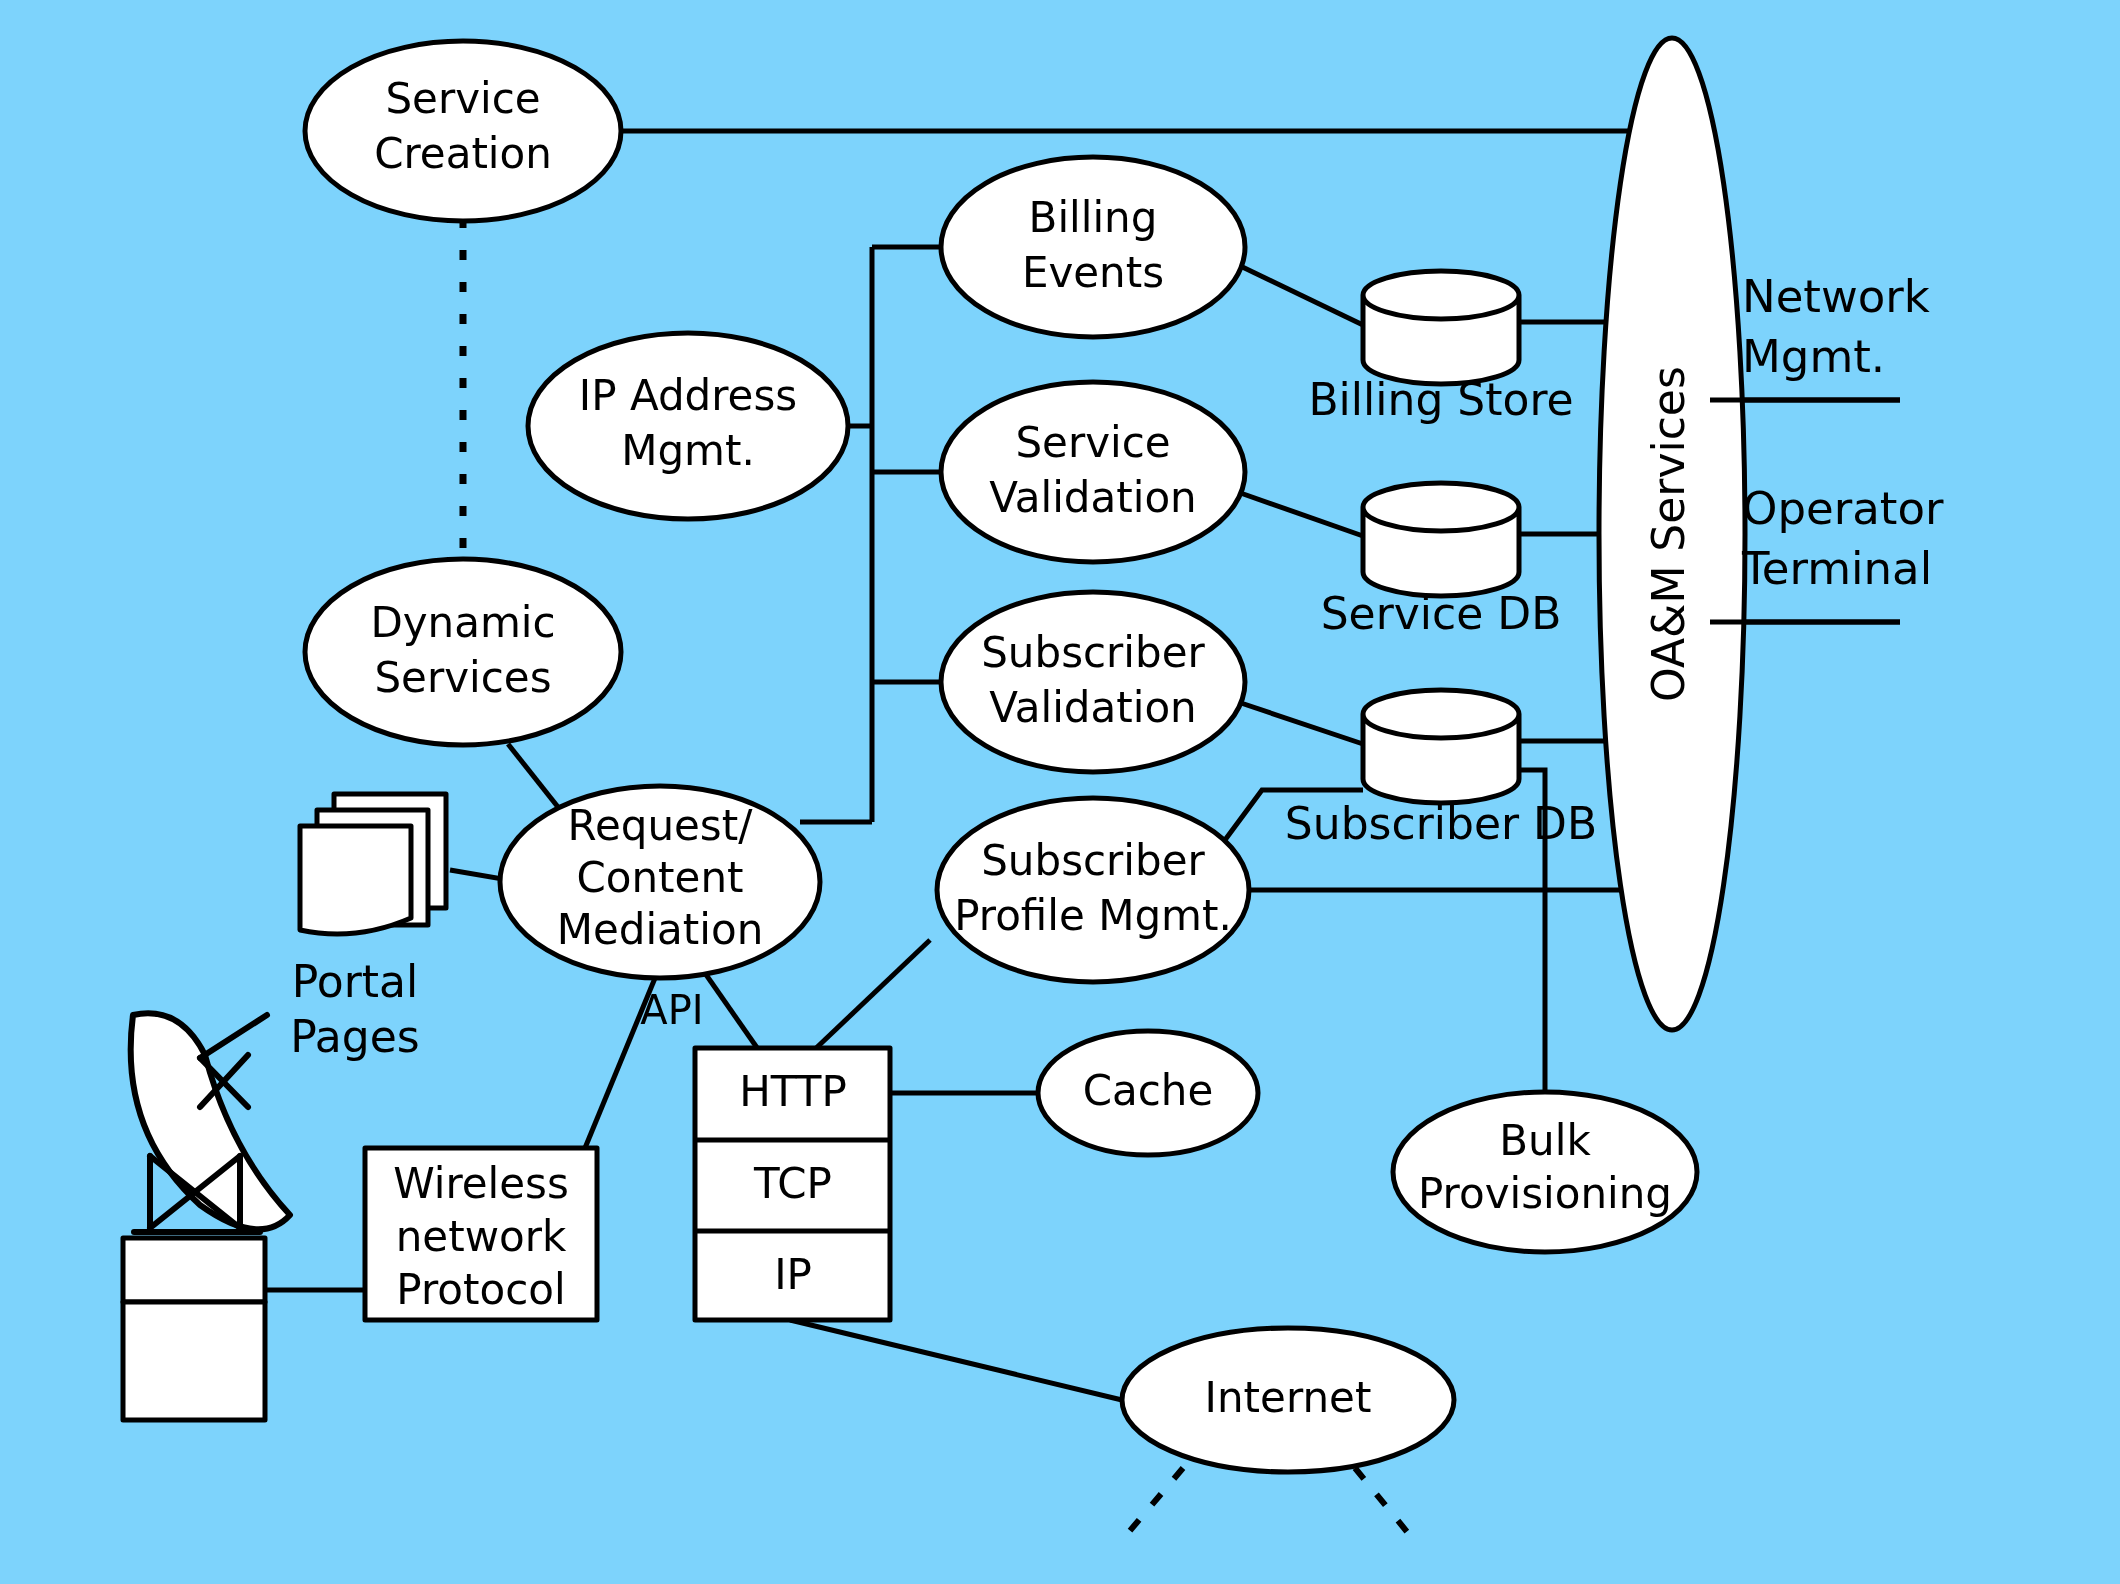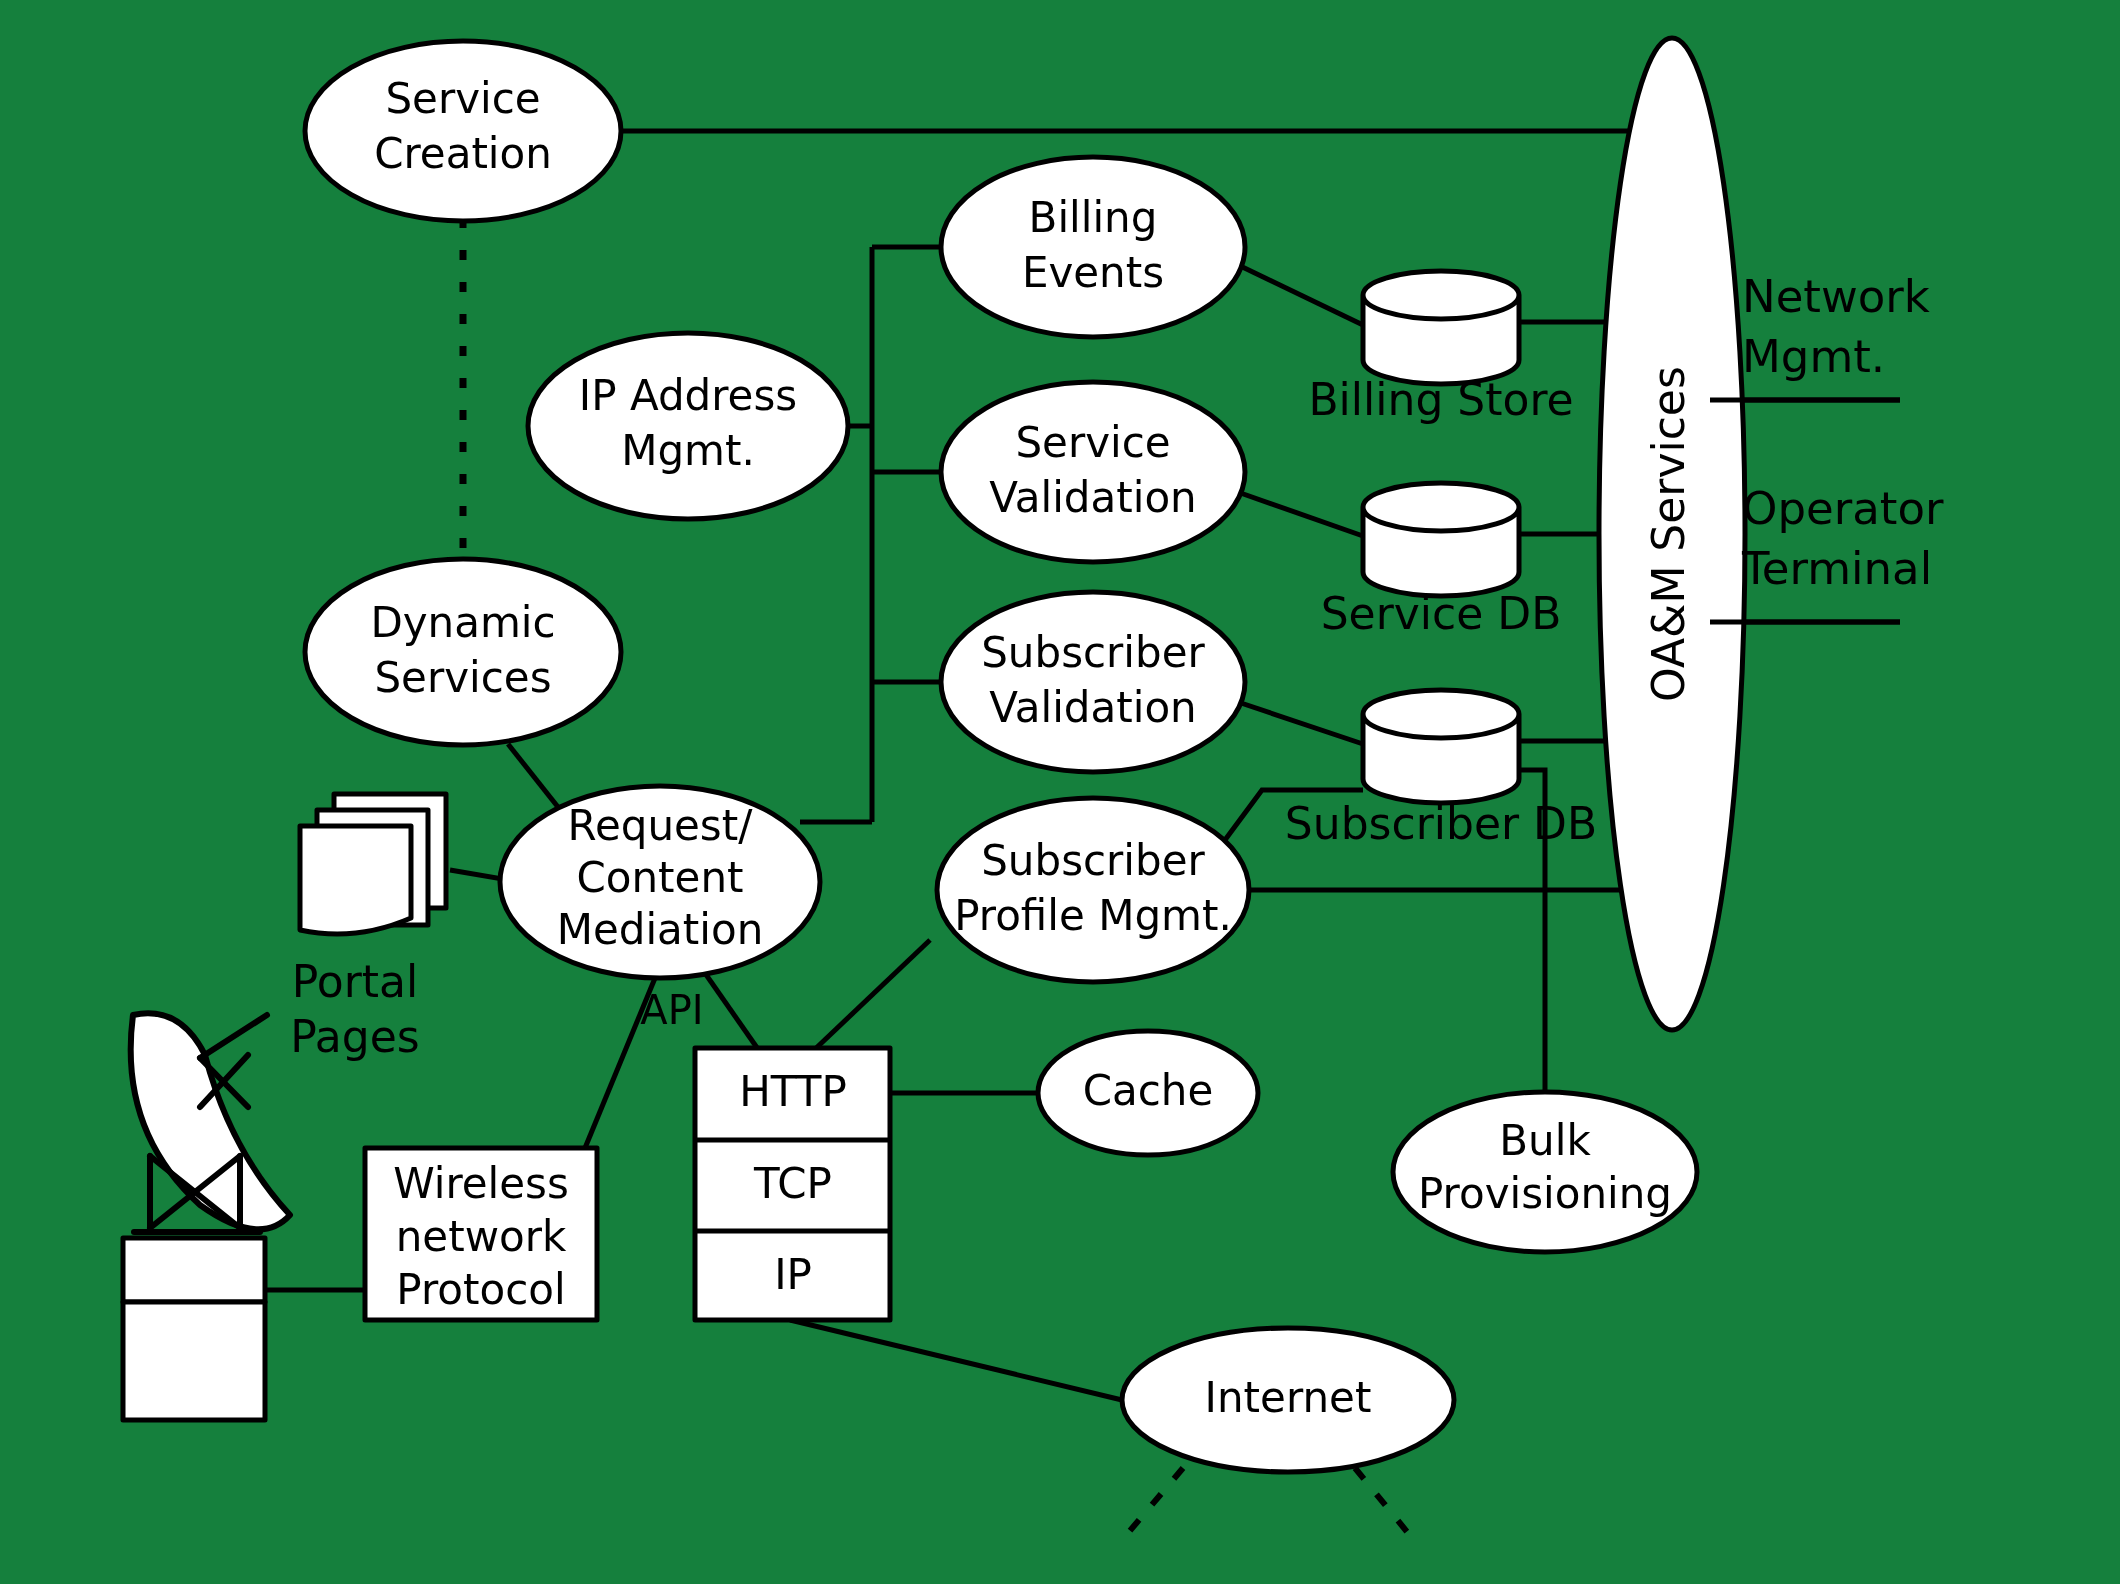--- a/index.html
+++ b/index.html
@@ -8,21 +8,21 @@
     padding: 0;
     background: #ffffff;
   }
   body {
     font-family: "DejaVu Sans", sans-serif;
   }
   #canvas-wrap {
     position: relative;
     width: 2120px;
     height: 1584px;
-    background: #15803d;
+    background: #7dd3fc;
     overflow: hidden;
   }
   svg#diagram {
     position: absolute;
     top: 0;
     left: 0;
     width: 2120px;
     height: 1584px;
     display: block;
   }

